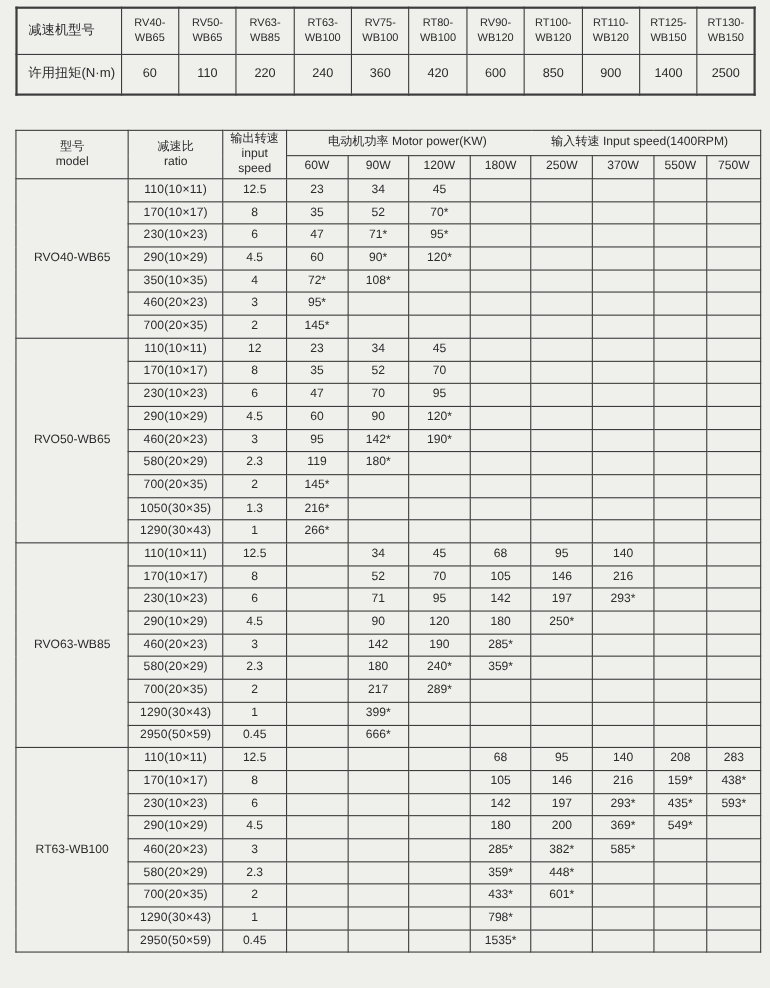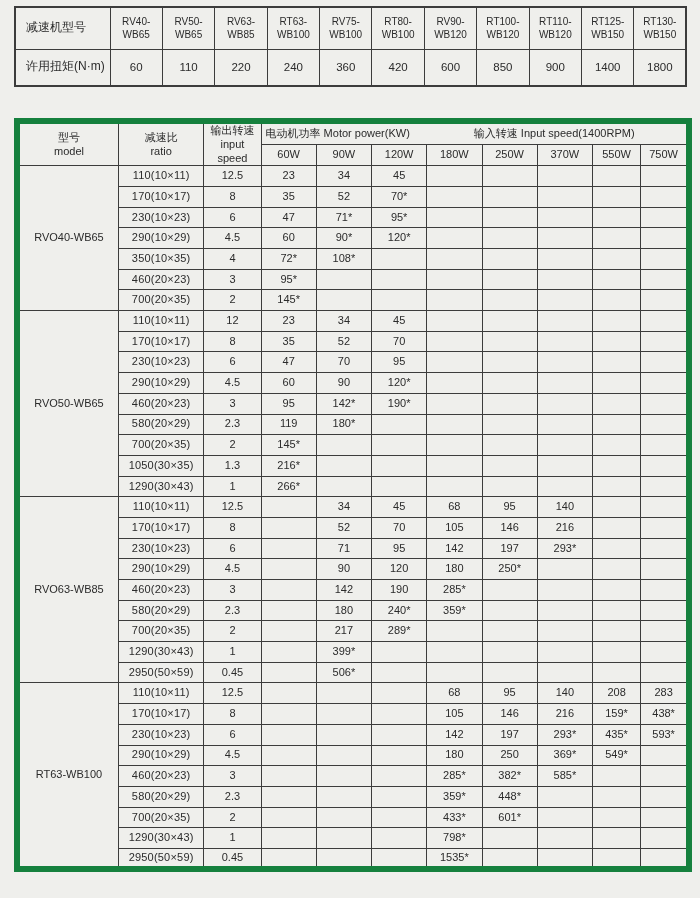--- a/index.html
+++ b/index.html
@@ -25,35 +25,35 @@
   }
   .torque-table tr.tt-head td { height:42px; }
   .torque-table tr.tt-data td { height:37px; font-size:11.5px; }
   .tt-label { text-align:left !important; padding-left:10px; font-size:12px !important; }
   .tt-model { white-space:pre-line; }
 
   
   .note { margin:9px 0 0 1px; font-size:11px; letter-spacing:.3px; }
 
   
-  .spec-table { width:678px; border:6px solid #15803d; margin-top:31px; }
+  .spec-table { width:678px; border:1px solid #15803d; margin-top:31px; }
   .spec-table td {
     border:1px solid #3c3c3c;
     text-align:center;
     vertical-align:middle;
     font-size:11px;
     line-height:1.25;
   }
   .spec-table .hd { font-size:11px; }
   .spec-table tr.hrow1 td { height:23px; }
   .spec-table tr.hrow2 td { height:21px; }
   .pre { white-space:pre-line; }
   .power-title-cell { padding:0 4px; }
   .power-title-flex { display:flex; width:100%; }
-  .power-title-flex span { flex:1; text-align:left; }
+  .power-title-flex span { flex:1; text-align:center; }
   .spec-table tbody td { height:20.7px; }
   .model-cell { font-size:11.5px; }
   .ratio-cell { letter-spacing:.2px; }
 </style>
 </head>
 <body>
 
 <div class="page">
 
   <table class="torque-table">
@@ -92,21 +92,21 @@
       <td>60</td>
           <td>110</td>
           <td>220</td>
           <td>240</td>
           <td>360</td>
           <td>420</td>
           <td>600</td>
           <td>850</td>
           <td>900</td>
           <td>1400</td>
-          <td>1800</td>
+          <td>2500</td>
         </tr>
     </tbody>
   </table>
 
 
   <table class="spec-table">
     <colgroup>
       <col style="width:101px">
       <col style="width:85px">
       <col style="width:57px">
@@ -435,21 +435,21 @@
           <td></td>
           <td></td>
           <td></td>
           <td></td>
           <td></td>
         </tr>
         <tr>
           <td class="ratio-cell">2950(50×59)</td>
           <td>0.45</td>
           <td></td>
-          <td>506*</td>
+          <td>666*</td>
           <td></td>
           <td></td>
           <td></td>
           <td></td>
           <td></td>
           <td></td>
         </tr>
         <tr>
           <td rowspan="9" class="model-cell">RT63-WB100</td>
           <td class="ratio-cell">110(10×11)</td>
@@ -487,21 +487,21 @@
           <td>435*</td>
           <td>593*</td>
         </tr>
         <tr>
           <td class="ratio-cell">290(10×29)</td>
           <td>4.5</td>
           <td></td>
           <td></td>
           <td></td>
           <td>180</td>
-          <td>250</td>
+          <td>200</td>
           <td>369*</td>
           <td>549*</td>
           <td></td>
         </tr>
         <tr>
           <td class="ratio-cell">460(20×23)</td>
           <td>3</td>
           <td></td>
           <td></td>
           <td></td>

